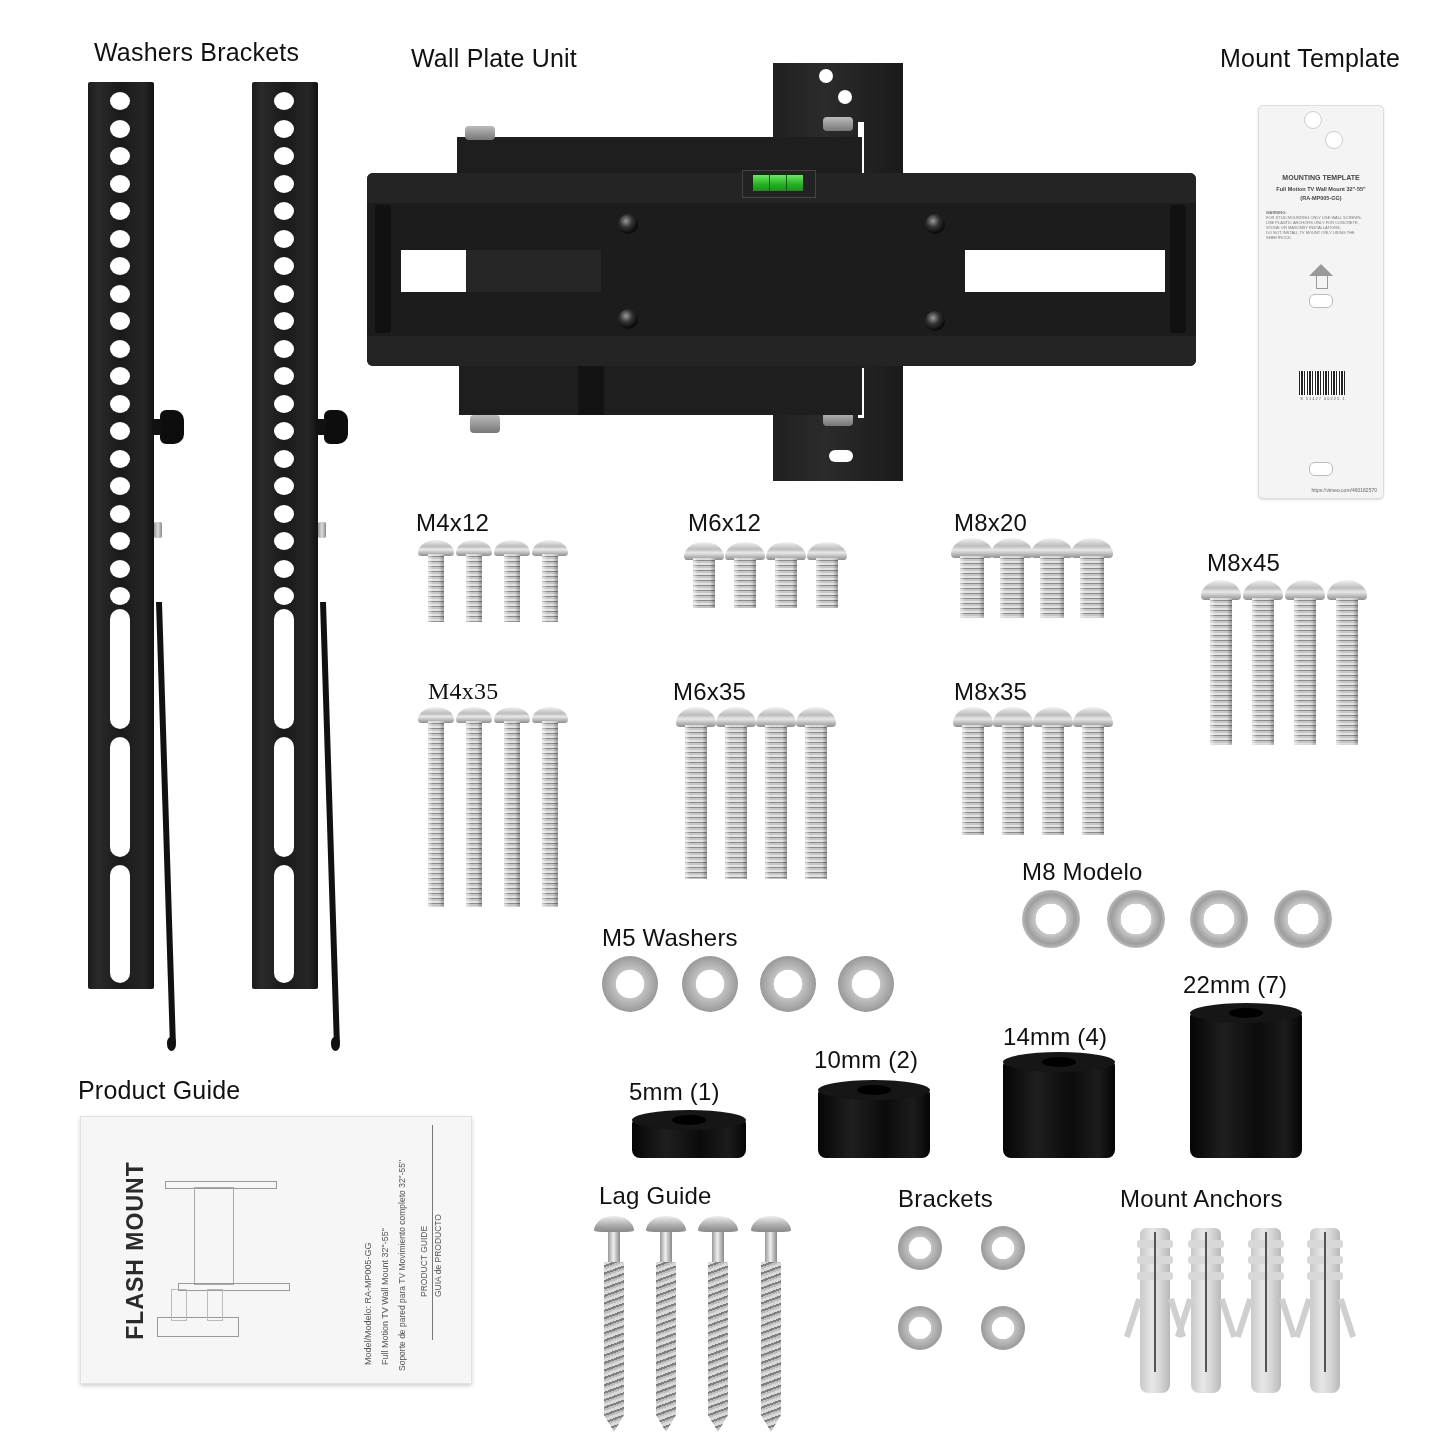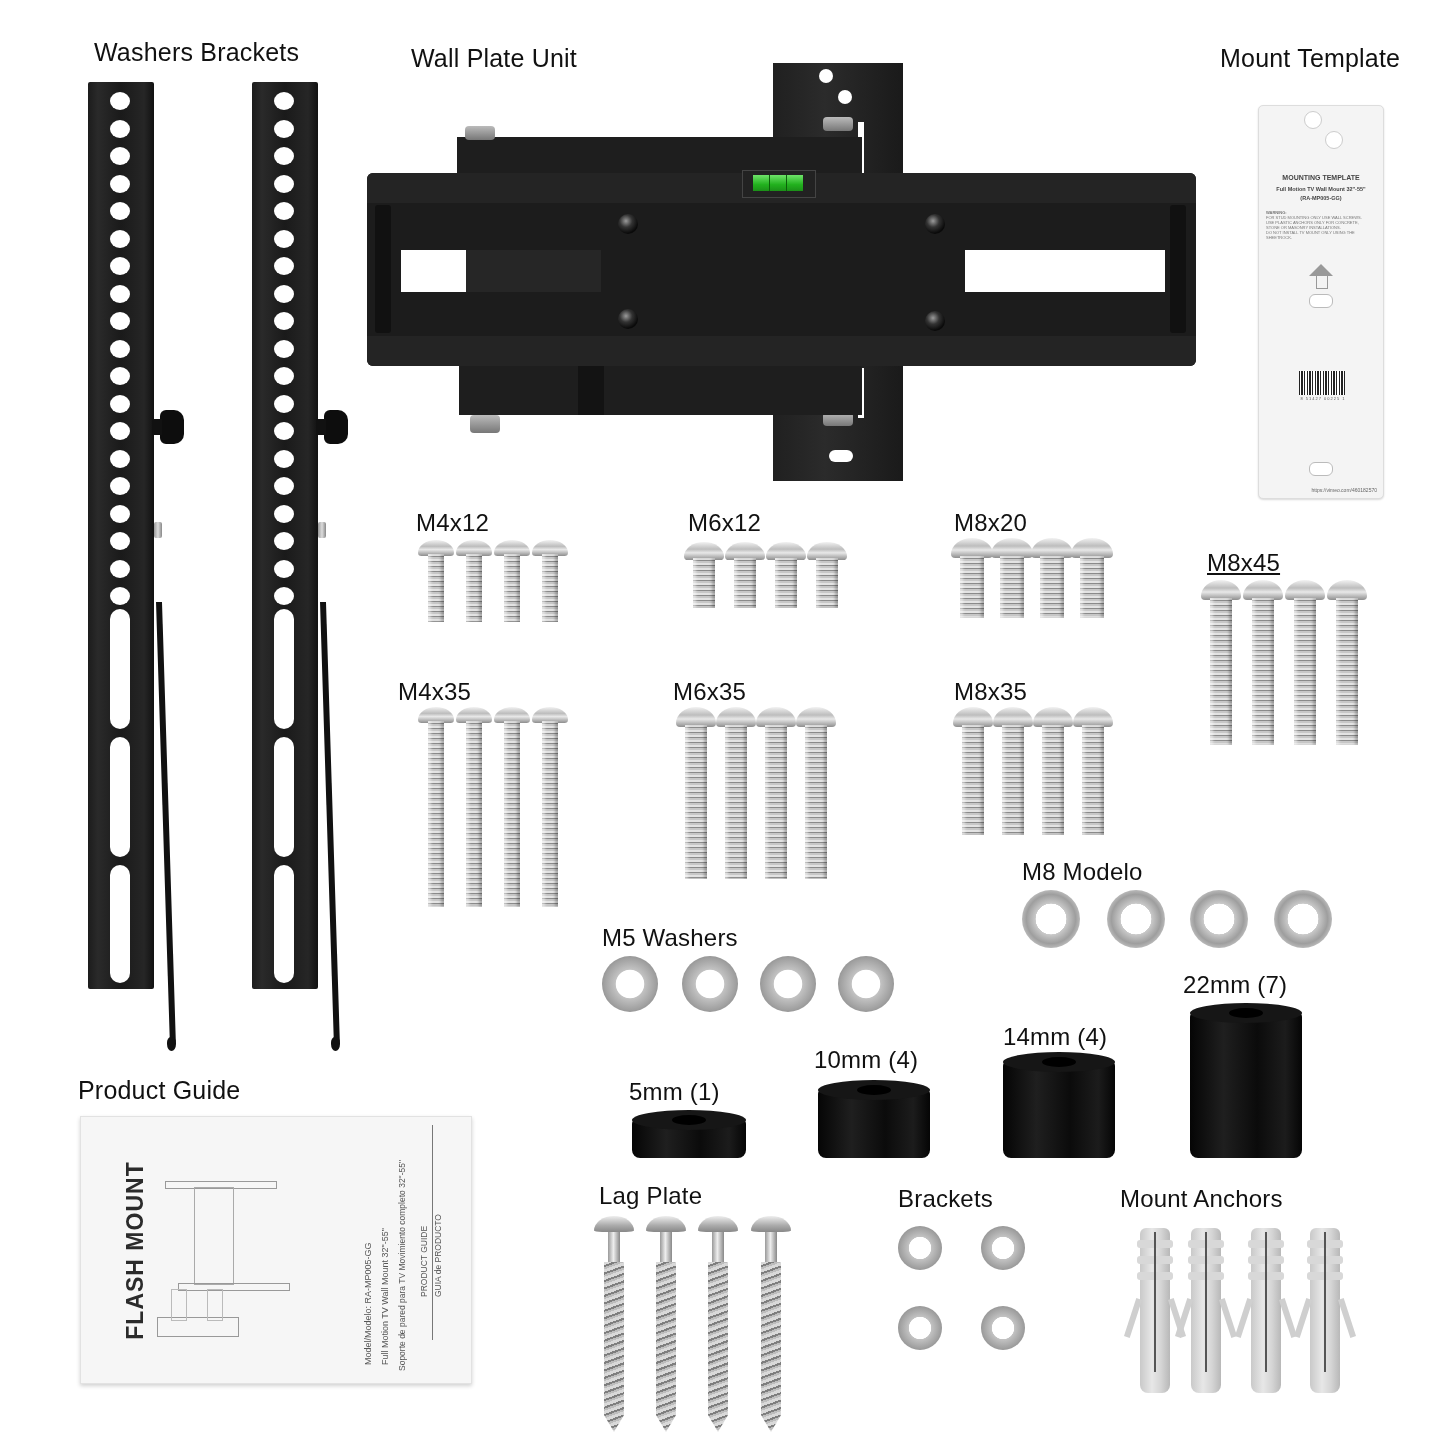--- a/index.html
+++ b/index.html
@@ -249,41 +249,41 @@
   <div class="screw" style="left:80px;top:0;width:42px;height:80px;">
       <div class="head" style="width:42px;height:20px;"></div>
       <div class="shaft" style="left:9px;top:18px;width:24px;height:62px;"></div>
     </div>
   <div class="screw" style="left:120px;top:0;width:42px;height:80px;">
       <div class="head" style="width:42px;height:20px;"></div>
       <div class="shaft" style="left:9px;top:18px;width:24px;height:62px;"></div>
     </div>
 </div>
 
-<div class="label" style="left:1207px;top:549px;text-decoration:underline;">M8x45</div>
+<div class="label" style="left:1207px;top:549px;">M8x45</div>
 <div class="abs" style="left:1201px;top:580px;">
   <div class="screw" style="left:0;top:0;width:40px;height:165px;">
       <div class="head" style="width:40px;height:20px;"></div>
       <div class="shaft" style="left:9px;top:18px;width:22px;height:147px;"></div>
     </div>
   <div class="screw" style="left:42px;top:0;width:40px;height:165px;">
       <div class="head" style="width:40px;height:20px;"></div>
       <div class="shaft" style="left:9px;top:18px;width:22px;height:147px;"></div>
     </div>
   <div class="screw" style="left:84px;top:0;width:40px;height:165px;">
       <div class="head" style="width:40px;height:20px;"></div>
       <div class="shaft" style="left:9px;top:18px;width:22px;height:147px;"></div>
     </div>
   <div class="screw" style="left:126px;top:0;width:40px;height:165px;">
       <div class="head" style="width:40px;height:20px;"></div>
       <div class="shaft" style="left:9px;top:18px;width:22px;height:147px;"></div>
     </div>
 </div>
 
-<div class="label" style="left:398px;top:678px;">M4x35</div>
+<div class="label" style="left:428px;top:678px;font-family:Liberation Serif, serif;">M4x35</div>
 <div class="abs" style="left:418px;top:707px;">
   <div class="screw" style="left:0;top:0;width:36px;height:200px;">
       <div class="head" style="width:36px;height:16px;"></div>
       <div class="shaft" style="left:10px;top:14px;width:16px;height:186px;"></div>
     </div>
   <div class="screw" style="left:38px;top:0;width:36px;height:200px;">
       <div class="head" style="width:36px;height:16px;"></div>
       <div class="shaft" style="left:10px;top:14px;width:16px;height:186px;"></div>
     </div>
   <div class="screw" style="left:76px;top:0;width:36px;height:200px;">
@@ -350,36 +350,36 @@
   <div class="washer small" style="left:80px;top:0;width:56px;height:56px;"></div>
   <div class="washer small" style="left:158px;top:0;width:56px;height:56px;"></div>
   <div class="washer small" style="left:236px;top:0;width:56px;height:56px;"></div>
 </div>
 
 <div class="label" style="left:629px;top:1078px;">5mm (1)</div>
 <div class="spacer" style="left:632px;top:1120px;width:114px;height:38px;">
     <div class="top"></div>
   </div>
 
-<div class="label" style="left:814px;top:1046px;">10mm (4)</div>
+<div class="label" style="left:814px;top:1046px;">10mm (2)</div>
 <div class="spacer" style="left:818px;top:1090px;width:112px;height:68px;">
     <div class="top"></div>
   </div>
 
 <div class="label" style="left:1003px;top:1023px;">14mm (4)</div>
 <div class="spacer" style="left:1003px;top:1062px;width:112px;height:96px;">
     <div class="top"></div>
   </div>
 
 <div class="label" style="left:1183px;top:971px;">22mm (7)</div>
 <div class="spacer" style="left:1190px;top:1013px;width:112px;height:145px;">
     <div class="top"></div>
   </div>
 
-<div class="label" style="left:599px;top:1182px;">Lag Plate</div>
+<div class="label" style="left:599px;top:1182px;">Lag Guide</div>
 <div class="abs" style="left:594px;top:1216px;">
   <div class="abs lag" style="left:0;top:0;width:40px;height:220px;">
       <div class="head"></div>
       <div class="neck"></div>
       <div class="thread"></div>
     </div>
   <div class="abs lag" style="left:52px;top:0;width:40px;height:220px;">
       <div class="head"></div>
       <div class="neck"></div>
       <div class="thread"></div>

